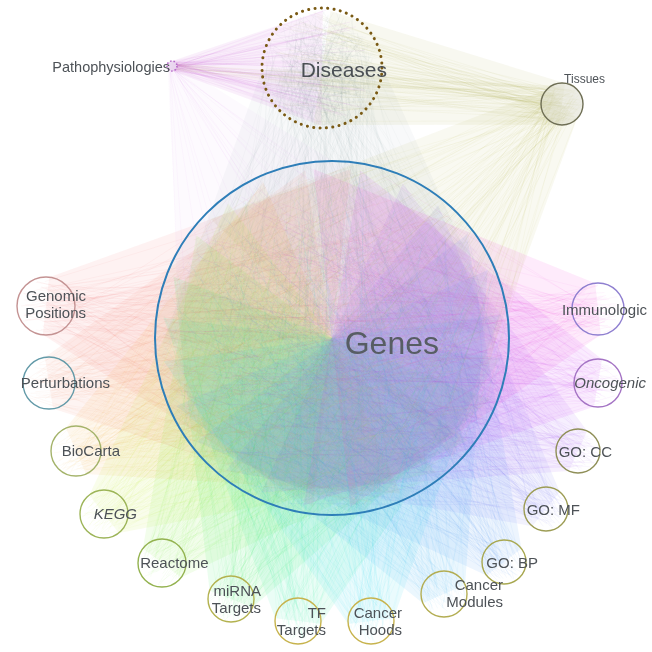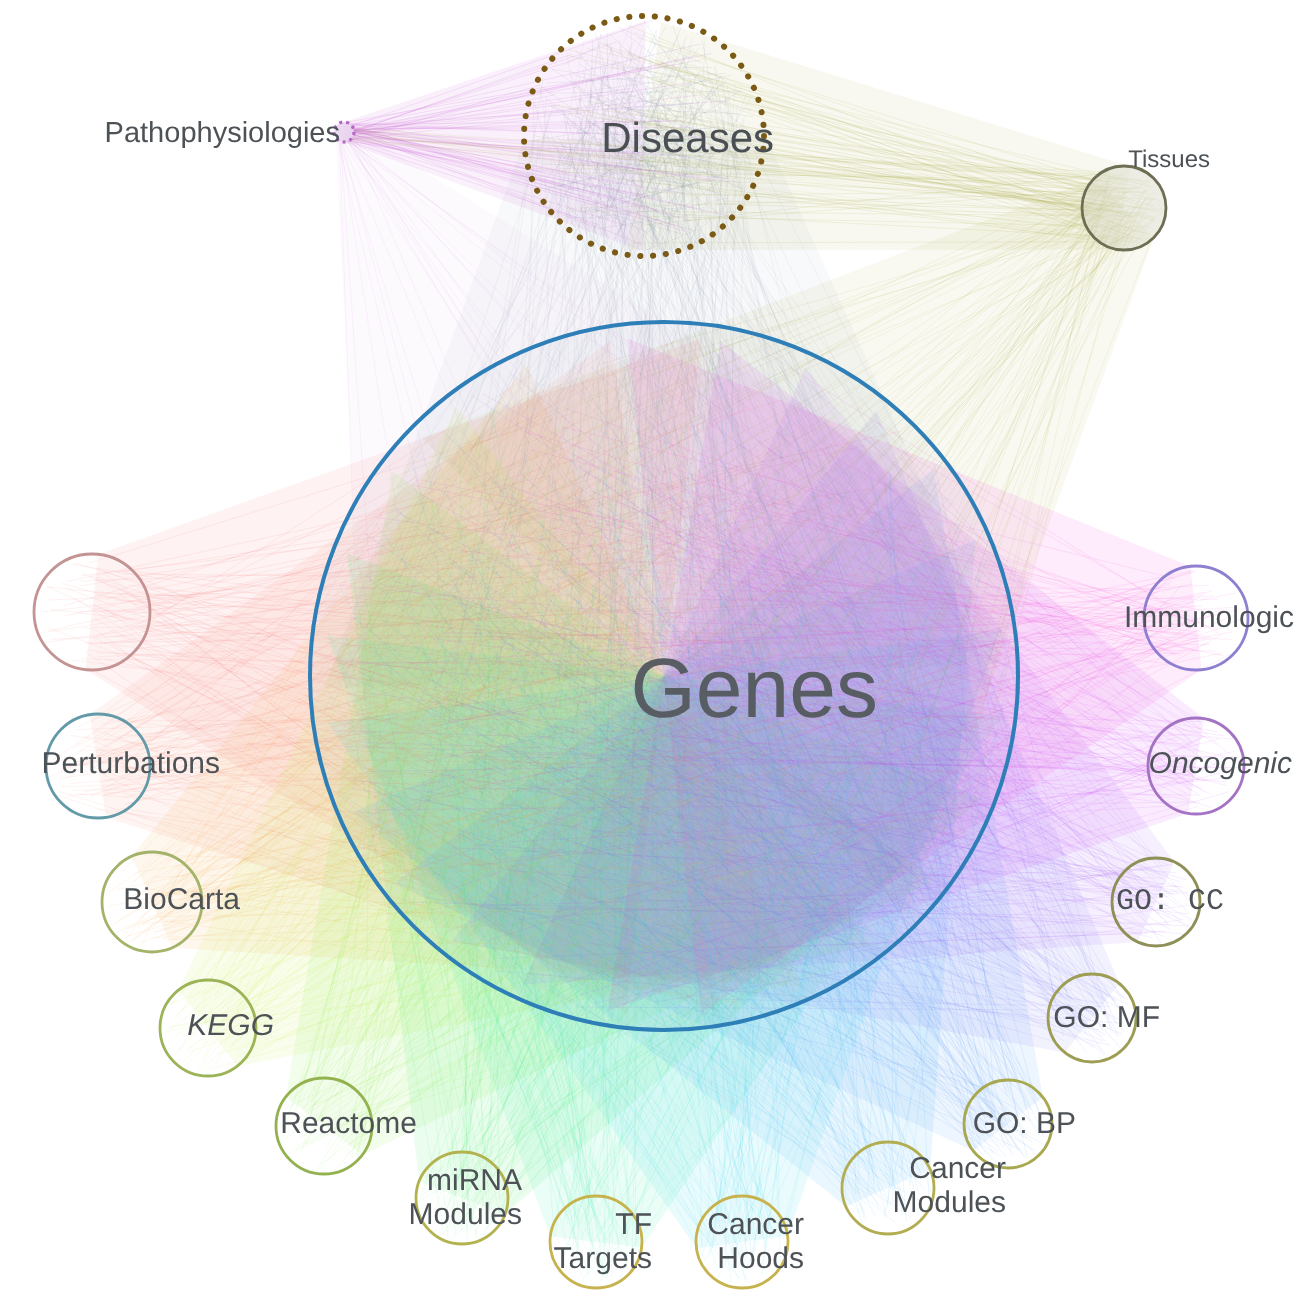--- a/index.html
+++ b/index.html
@@ -2202,27 +2202,28 @@
         <circle cx="546" cy="509" r="22" fill="rgba(255,255,255,0.1)" stroke="#9d9d55" stroke-width="1.4"></circle>
         <circle cx="578" cy="451" r="22" fill="rgba(255,255,255,0.1)" stroke="#8f8f58" stroke-width="1.4"></circle>
         <circle cx="598" cy="383" r="24" fill="rgba(255,255,255,0.1)" stroke="#a473c4" stroke-width="1.4"></circle>
         <circle cx="598" cy="309" r="26" fill="rgba(255,255,255,0.1)" stroke="#8f7fd0" stroke-width="1.4"></circle>
       </g>
     </svg>
 
   <div class="nlabel" style="left: 322px; top: 70px; font-size: 21px; width: 130px; color: rgb(74, 79, 84);"><span>Diseases</span></div>
   <div class="nlabel" style="left: 90px; top: 67px; font-size: 14.5px; width: 160px; color: rgb(77, 82, 87);"><span>Pathophysiologies</span></div>
   <div class="nlabel" style="left: 560px; top: 80px; font-size: 12px; width: 90px; color: rgb(77, 82, 87);"><span>Tissues</span></div>
-  <div class="nlabel" style="left: 329px; top: 344px; font-size: 42px; width: 220px; color: rgb(87, 93, 99);"><span>Genes</span></div>
+  <div class="nlabel" style="left: 329px; top: 344px; font-size: 32px; width: 220px; color: rgb(87, 93, 99);"><span>Genes</span></div>
+  <div class="nlabel" style="left: 46px; top: 305px; font-size: 15px; width: 80px; color: rgb(77, 82, 87);"><span>Genomic Positions</span></div>
   <div class="nlabel" style="left: 50px; top: 383px; font-size: 15px; width: 120px; color: rgb(77, 82, 87);"><span>Perturbations</span></div>
   <div class="nlabel" style="left: 75px; top: 451px; font-size: 15px; width: 90px; color: rgb(77, 82, 87);"><span>BioCarta</span></div>
   <div class="nlabel" style="left: 102px; top: 514px; font-size: 15px; width: 70px; color: rgb(77, 82, 87); font-style: italic;"><span>KEGG</span></div>
   <div class="nlabel" style="left: 161px; top: 563px; font-size: 15px; width: 95px; color: rgb(77, 82, 87);"><span>Reactome</span></div>
-  <div class="nlabel" style="left: 230px; top: 600px; font-size: 15px; width: 62px; color: rgb(77, 82, 87);"><span>miRNA Modules</span></div>
+  <div class="nlabel" style="left: 230px; top: 600px; font-size: 15px; width: 62px; color: rgb(77, 82, 87);"><span>miRNA Targets</span></div>
   <div class="nlabel" style="left: 371px; top: 622px; font-size: 15px; width: 62px; color: rgb(77, 82, 87);"><span>Cancer Hoods</span></div>
   <div class="nlabel" style="left: 297px; top: 622px; font-size: 15px; width: 58px; color: rgb(77, 82, 87);"><span>TF Targets</span></div>
   <div class="nlabel" style="left: 443px; top: 594px; font-size: 15px; width: 72px; color: rgb(77, 82, 87); margin-left: 24px;"><span>Cancer Modules</span></div>
   <div class="nlabel" style="left: 503px; top: 563px; font-size: 15px; width: 70px; color: rgb(77, 82, 87);"><span>GO: BP</span></div>
   <div class="nlabel" style="left: 545px; top: 510px; font-size: 15px; width: 70px; color: rgb(77, 82, 87);"><span>GO: MF</span></div>
-  <div class="nlabel" style="left: 577px; top: 452px; font-size: 15px; width: 70px; color: rgb(77, 82, 87); font-family: Liberation Mono, monospace;"><span>GO: CC</span></div>
+  <div class="nlabel" style="left: 577px; top: 452px; font-size: 15px; width: 70px; color: rgb(77, 82, 87);"><span>GO: CC</span></div>
   <div class="nlabel" style="left: 596px; top: 383px; font-size: 15px; width: 100px; color: rgb(77, 82, 87); font-style: italic;"><span>Oncogenic</span></div>
   <div class="nlabel" style="left: 592px; top: 310px; font-size: 15px; width: 110px; color: rgb(77, 82, 87);"><span>Immunologic</span></div>
 </div>
 
 </body></html>

